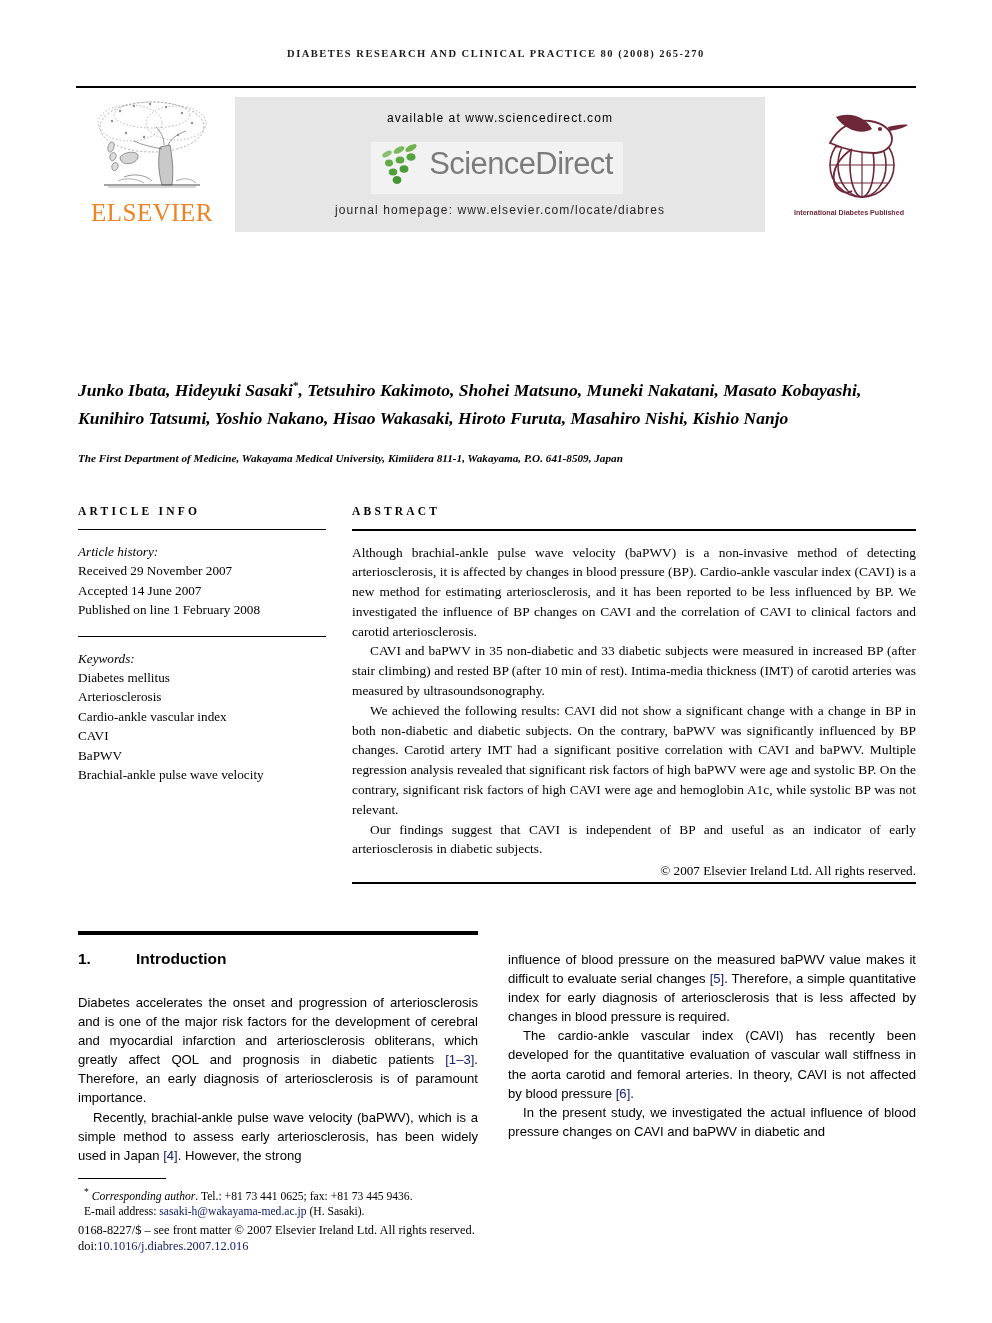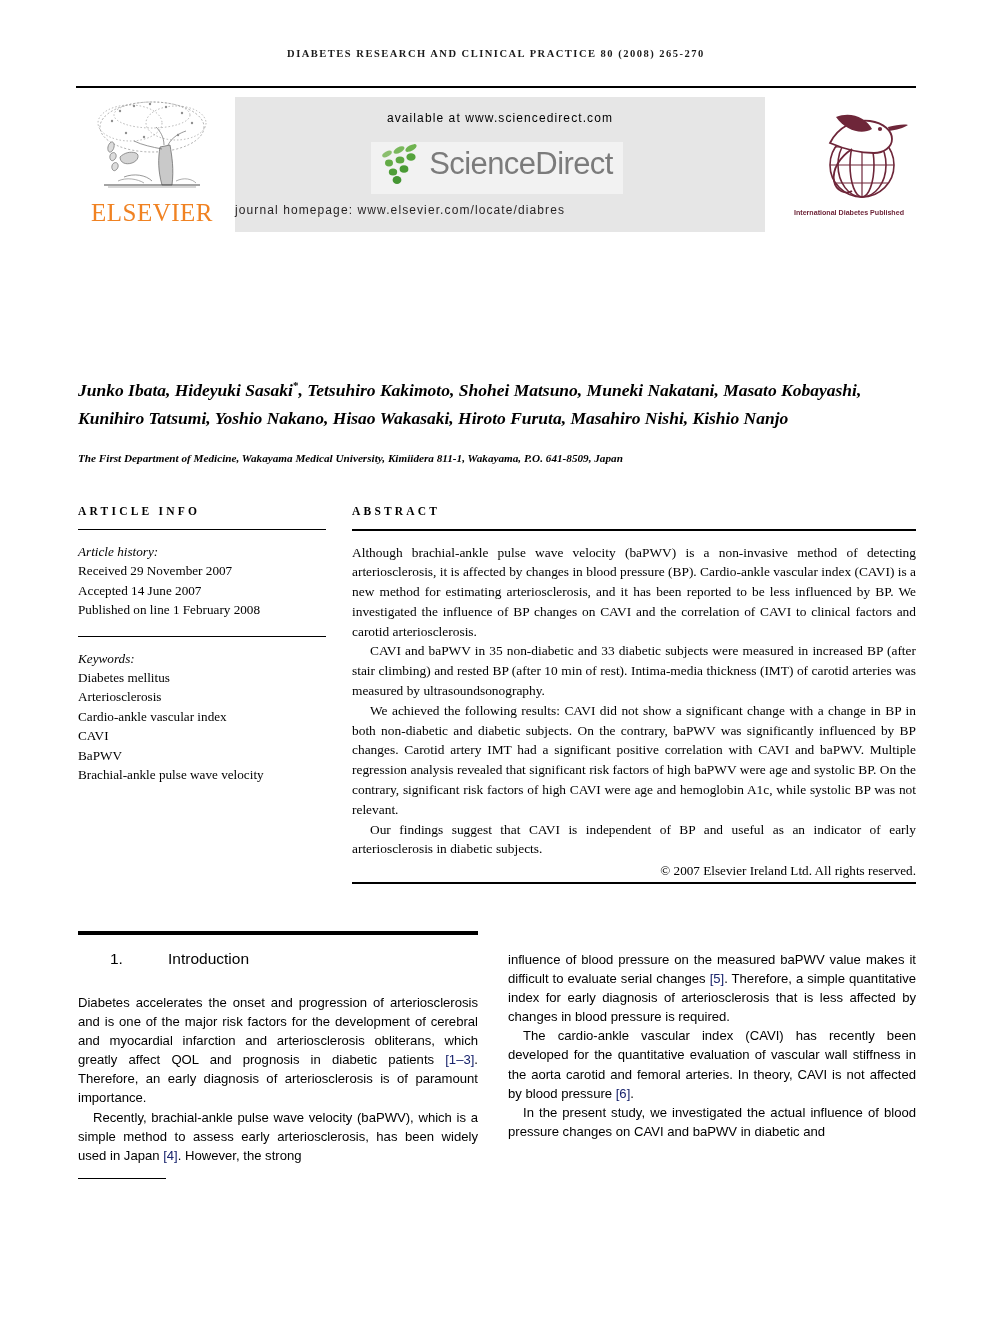--- a/index.html
+++ b/index.html
@@ -117,21 +117,21 @@
     vertical-align: middle;
     font-family: "Liberation Sans", sans-serif;
     font-size: 31px;
     color: #7b7b7b;
     letter-spacing: -0.6px;
   }
   .sd-homepage {
     position: absolute;
     left: 0; top: 106px;
     width: 530px;
-    text-align: left;
+    text-align: center;
     font-family: "Liberation Sans", sans-serif;
     font-size: 12px;
     letter-spacing: 1.1px;
     color: #231f20;
   }
   .idf-logo {
     position: absolute;
     left: 706px; top: 2px;
     width: 134px;
     height: 136px;
@@ -269,23 +269,22 @@
     left: 78px; top: 931px;
     width: 400px;
     height: 3.5px;
     background: #000;
   }
   .intro-head {
     position: absolute;
     left: 78px; top: 950px;
     width: 400px;
     font-family: "Liberation Sans", sans-serif;
-    font-weight: normal;
+    font-weight: bold;
     font-size: 15.5px;
-    margin-left: 32px;
   }
   .intro-head .num {
     display: inline-block;
     width: 58px;
   }
   .body-col-left {
     position: absolute;
     left: 78px; top: 993px;
     width: 400px;
   }
@@ -492,15 +491,23 @@
     <p><span>Recently, brachial-ankle pulse wave velocity (baPWV), which is a simple method to assess early arteriosclerosis, has been widely used in Japan </span><span class="cite">[4]</span><span>. However, the strong</span></p>
   </div>
 
   <div class="body-col-right body-text">
     <p class="first"><span>influence of blood pressure on the measured baPWV value makes it difficult to evaluate serial changes </span><span class="cite">[5]</span><span>. Therefore, a simple quantitative index for early diagnosis of arteriosclerosis that is less affected by changes in blood pressure is required.</span></p>
     <p><span>The cardio-ankle vascular index (CAVI) has recently been developed for the quantitative evaluation of vascular wall stiffness in the aorta carotid and femoral arteries. In theory, CAVI is not affected by blood pressure </span><span class="cite">[6]</span><span>.</span></p>
     <p><span>In the present study, we investigated the actual influence of blood pressure changes on CAVI and baPWV in diabetic and</span></p>
   </div>
 
   <div class="foot-rule"></div>
-
+  <div class="footnote">
+    <div class="fn-line"><sup>*</sup> <span class="ital">Corresponding author</span><span>. Tel.: +81 73 441 0625; fax: +81 73 445 9436.</span></div>
+    <div class="fn-line"><span>E-mail address:</span> <span class="link">sasaki-h@wakayama-med.ac.jp</span> <span>(H. Sasaki).</span></div>
+  </div>
+
+  <div class="imprint">
+    <div>0168-8227/$ – see front matter © 2007 Elsevier Ireland Ltd. All rights reserved.</div>
+    <div><span>doi:</span><span class="link">10.1016/j.diabres.2007.12.016</span></div>
+  </div>
 
 </div>
 
 </body></html>

